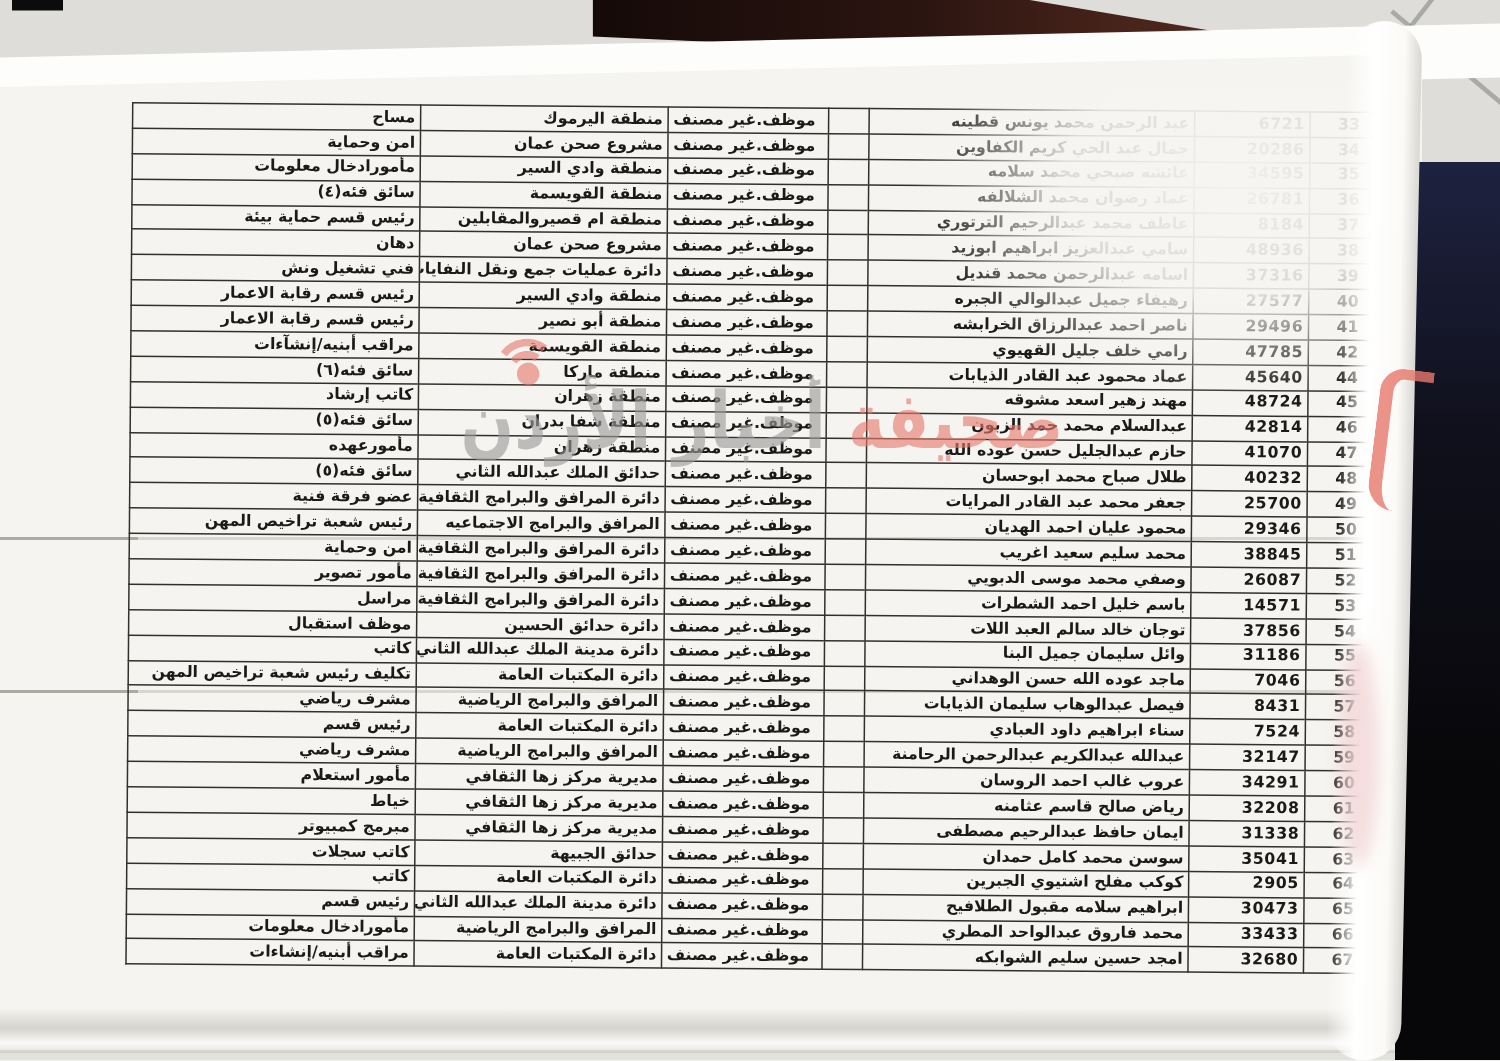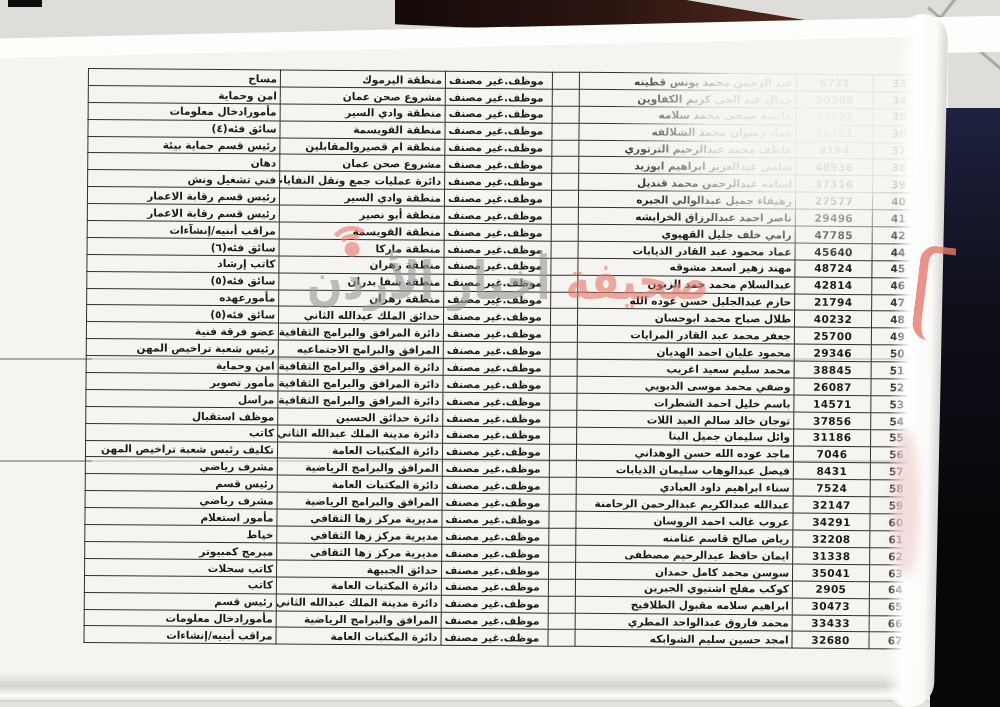--- a/index.html
+++ b/index.html
@@ -32,21 +32,21 @@
   .bottom-shadow{position:absolute;left:0;top:636px;width:100%;height:30px;
     background:linear-gradient(180deg,rgba(120,118,110,0) 0%,rgba(120,118,110,.26) 45%,rgba(255,255,255,.55) 78%,rgba(140,138,130,.18) 100%);}
   .bottom-edge{position:absolute;left:0;top:664px;width:100%;height:7px;background:rgba(90,88,82,.12);}
 
   
   table.doc{position:absolute;left:88px;top:32px;table-layout:fixed;width:788px;border-collapse:collapse;
     direction:rtl;transform:rotate(.45deg);transform-origin:top left;}
   table.doc td{border:1.4px solid #33302c;height:15.9px;padding:0 3px;
     font:bold 10.5px "DejaVu Sans",sans-serif;color:#1c1a18;overflow:hidden;white-space:nowrap;line-height:1;}
   td.col-num{width:45px;text-align:center;font-size:11px;}
-  td.col-id{width:70px;text-align:center;font-size:11px;letter-spacing:.4px;margin-left:40px;}
+  td.col-id{width:70px;font-size:11px;letter-spacing:.4px;margin-left:40px;}
   td.col-name{width:210px;text-align:right;}
   td.col-spacer{width:20px;}
   td.col-cls{width:100px;text-align:left;font-size:9.5px;}
   td.col-dept{width:158px;text-align:right;font-size:10px;overflow:visible;}
   td.col-title{width:185px;text-align:right;font-size:10px;}
 
   
   .glare{position:absolute;left:612px;top:18px;width:310px;height:210px;pointer-events:none;
     background:radial-gradient(ellipse at 68% 32%,rgba(246,245,241,.98) 0%,rgba(246,245,241,.88) 38%,rgba(246,245,241,0) 72%);}
 
@@ -208,21 +208,21 @@
             <td class="col-num">46</td>
             <td class="col-id">42814</td>
             <td class="col-name">عبدالسلام محمد حمد الزبون</td>
             <td class="col-spacer"></td>
             <td class="col-cls">موظف.غير مصنف</td>
             <td class="col-dept">منطقة شفا بدران</td>
             <td class="col-title">سائق فئه(٥)</td>
           </tr>
           <tr>
             <td class="col-num">47</td>
-            <td class="col-id">21794</td>
+            <td class="col-id">41070</td>
             <td class="col-name">حازم عبدالجليل حسن عوده الله</td>
             <td class="col-spacer"></td>
             <td class="col-cls">موظف.غير مصنف</td>
             <td class="col-dept">منطقة زهران</td>
             <td class="col-title">مأمورعهده</td>
           </tr>
           <tr>
             <td class="col-num">48</td>
             <td class="col-id">40232</td>
             <td class="col-name">طلال صباح محمد ابوحسان</td>

